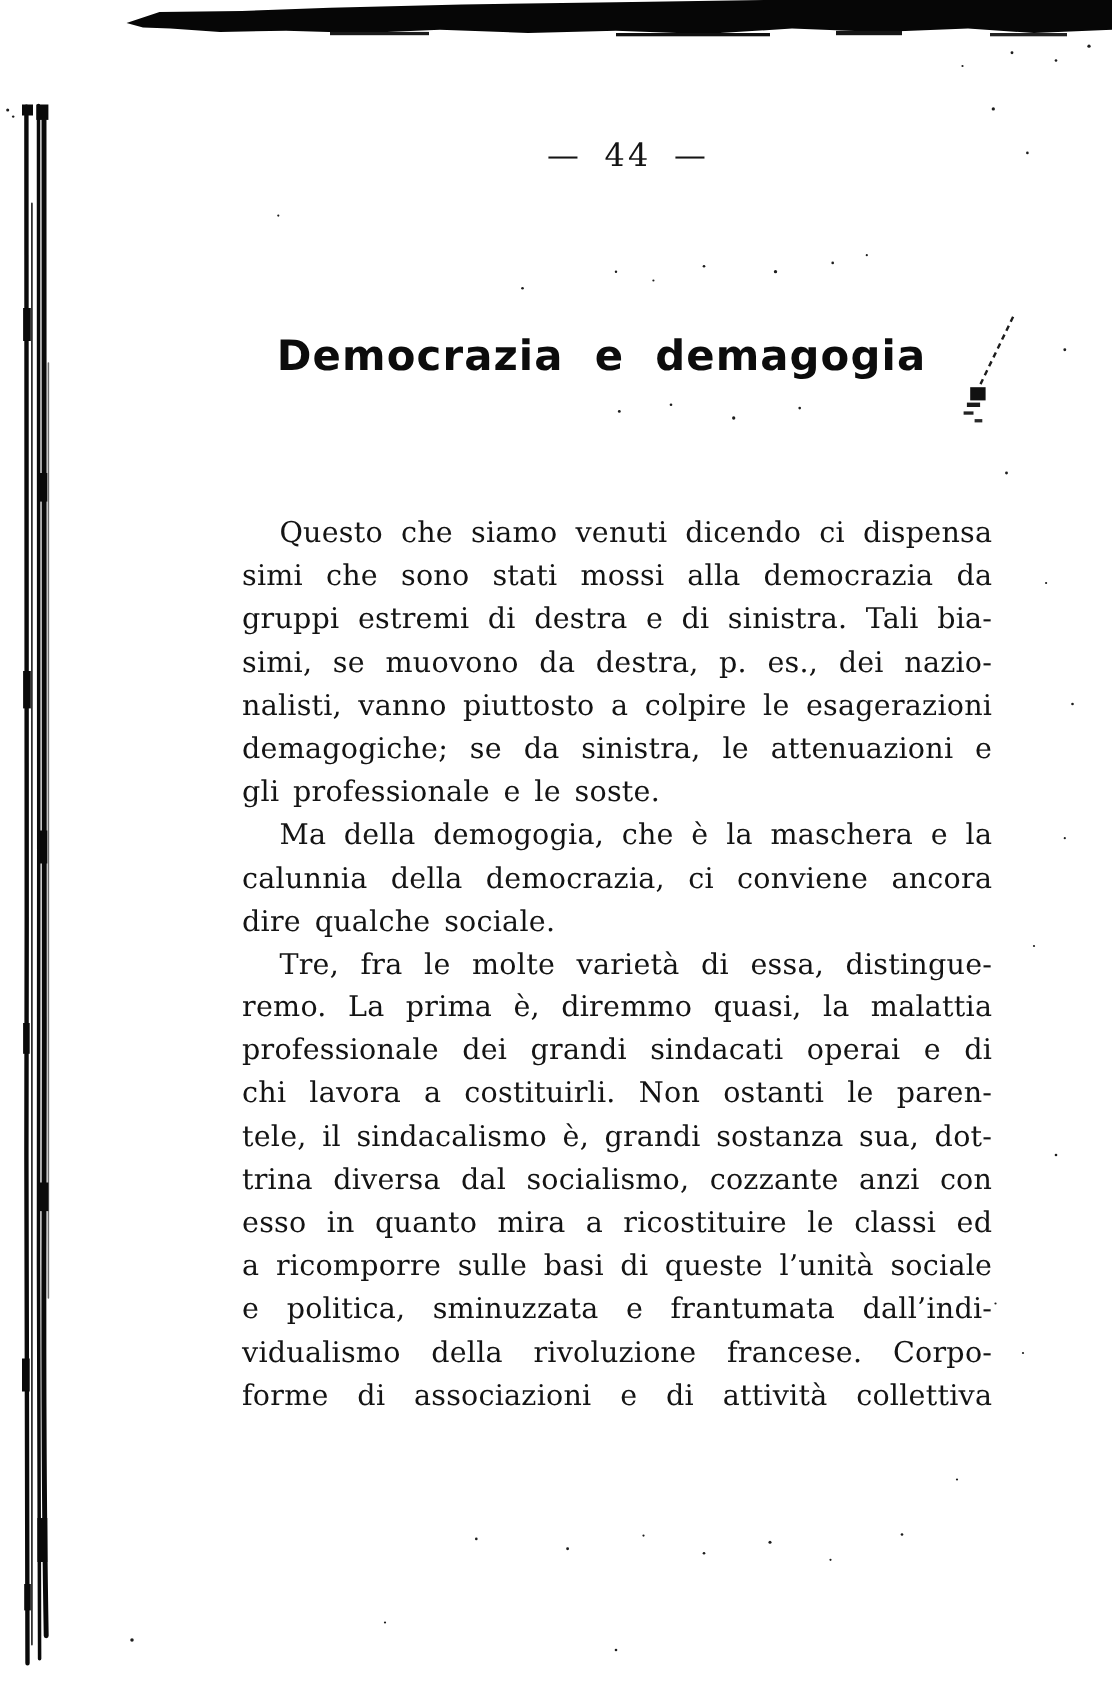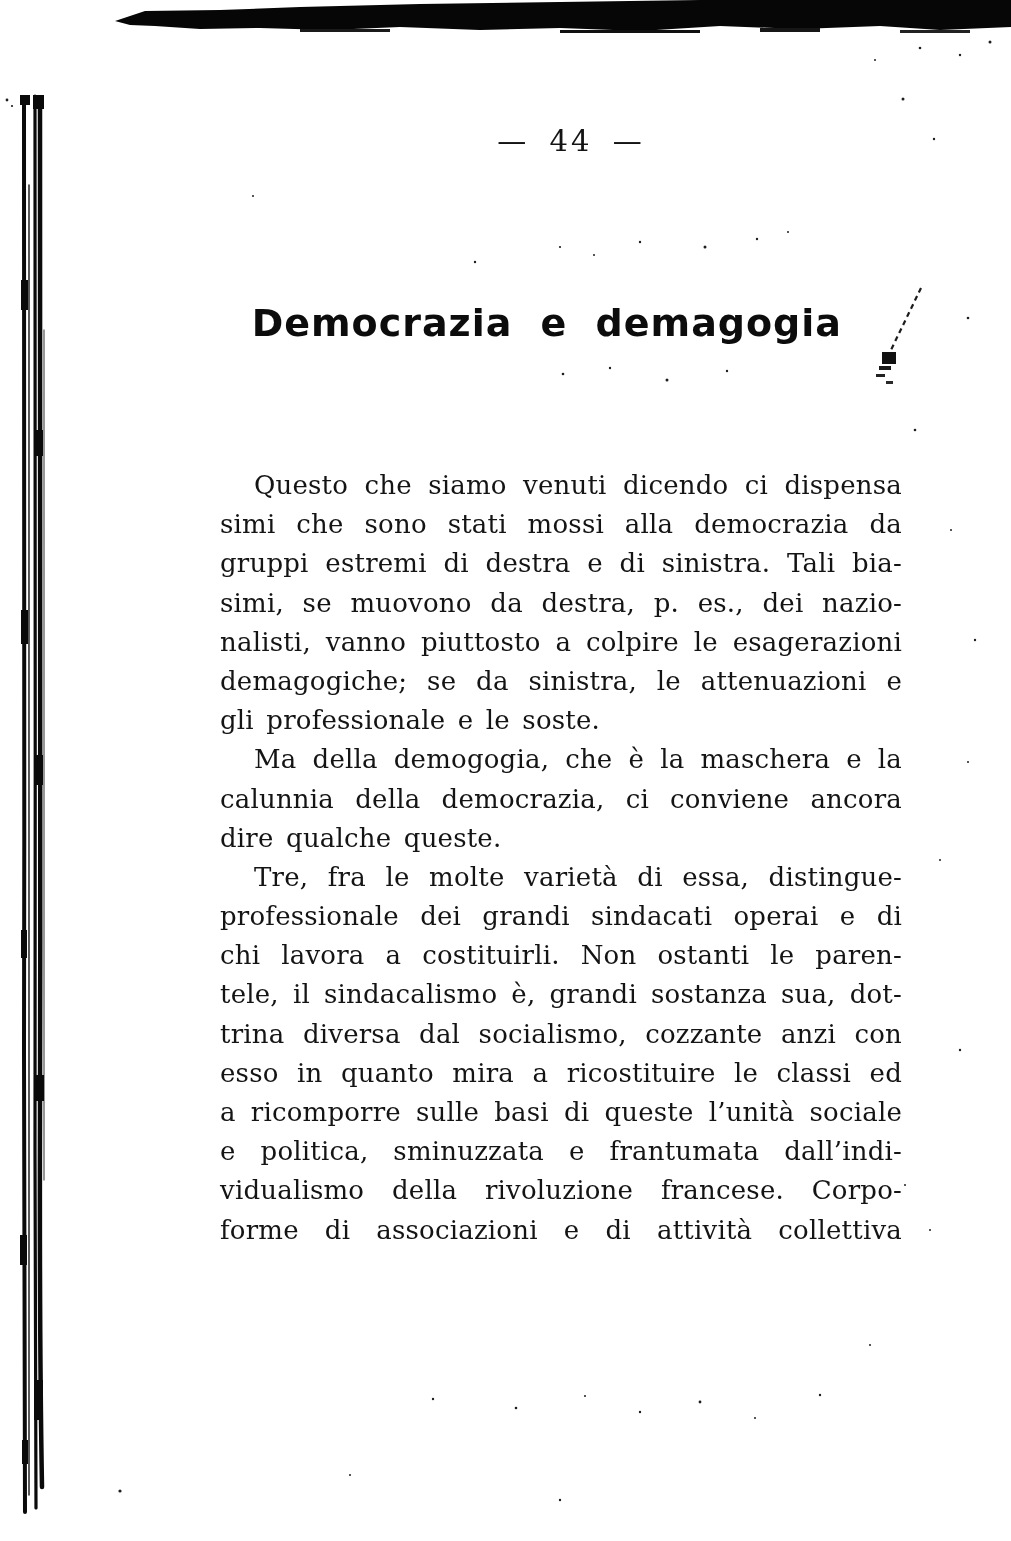--- a/index.html
+++ b/index.html
@@ -160,22 +160,23 @@
   <div class="body-text">
       <div class="line j i">Questo che siamo venuti dicendo ci dispensa</div>
       <div class="line j">simi che sono stati mossi alla democrazia da</div>
       <div class="line j">gruppi estremi di destra e di sinistra. Tali bia-</div>
       <div class="line j">simi, se muovono da destra, p. es., dei nazio-</div>
       <div class="line j">nalisti, vanno piuttosto a colpire le esagerazioni</div>
       <div class="line j">demagogiche; se da sinistra, le attenuazioni e</div>
       <div class="line">gli professionale e le soste.</div>
       <div class="line j i">Ma della demogogia, che è la maschera e la</div>
       <div class="line j">calunnia della democrazia, ci conviene ancora</div>
-      <div class="line">dire qualche queste.</div>
+      <div class="line">dire qualche sociale.</div>
       <div class="line j i">Tre, fra le molte varietà di essa, distingue-</div>
+      <div class="line j">remo. La prima è, diremmo quasi, la malattia</div>
       <div class="line j">professionale dei grandi sindacati operai e di</div>
       <div class="line j">chi lavora a costituirli. Non ostanti le paren-</div>
       <div class="line j">tele, il sindacalismo è, grandi sostanza sua, dot-</div>
       <div class="line j">trina diversa dal socialismo, cozzante anzi con</div>
       <div class="line j">esso in quanto mira a ricostituire le classi ed</div>
       <div class="line j">a ricomporre sulle basi di queste l’unità sociale</div>
       <div class="line j">e politica, sminuzzata e frantumata dall’indi-</div>
       <div class="line j">vidualismo della rivoluzione francese. Corpo-</div>
       <div class="line j">forme di associazioni e di attività collettiva</div>
     </div>

